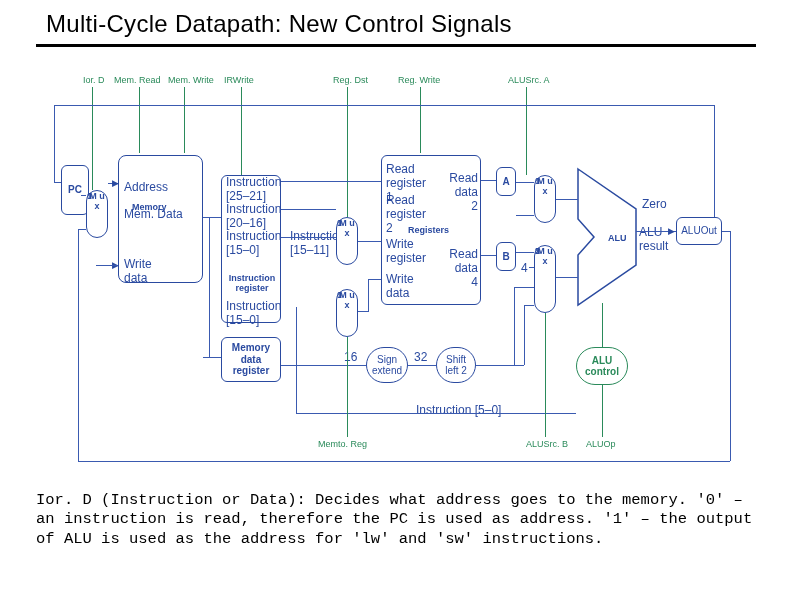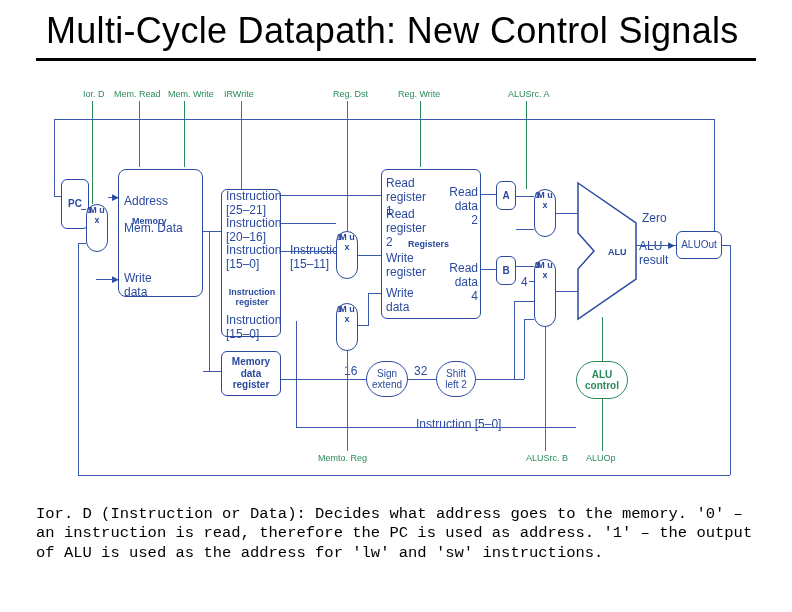--- a/index.html
+++ b/index.html
@@ -1,16 +1,16 @@
 <!DOCTYPE html>
 <html><head>
 <meta charset="utf-8">
 <style>
   html,body{margin:0;padding:0;width:792px;height:612px;background:#fff;font-family:Arial,Helvetica,sans-serif;overflow:hidden}
-  .title{font-size:36px;padding:10px 0 4px 46px;letter-spacing:.3px}
+  .title{font-size:24px;padding:10px 0 4px 46px;letter-spacing:.3px}
   .rule{height:3px;background:#000;margin:2px 36px 0 36px}
   .stage{position:relative;width:720px;height:440px;margin-left:36px}
   .stage *{position:absolute;box-sizing:border-box}
   .blk{border:1.5px solid #2a4aa0;border-radius:6px;background:#fff;font-size:10px;color:#2a4aa0;text-align:center;display:flex;align-items:center;justify-content:center;line-height:1.15}
   .mux{border:1.5px solid #2a4aa0;border-radius:12px;background:#fff;width:22px;font-size:9px;color:#2a4aa0;text-align:center}
   .mux span{display:block}
   .lbl{font-size:12px;color:#2a4aa0;white-space:nowrap}
   .lblb{font-size:9px;color:#2a4aa0;white-space:nowrap;font-weight:bold}
   .ctl{font-size:9px;color:#2a8a5a;white-space:nowrap}
   .ctl-line{width:1px;background:#2a8a5a}

